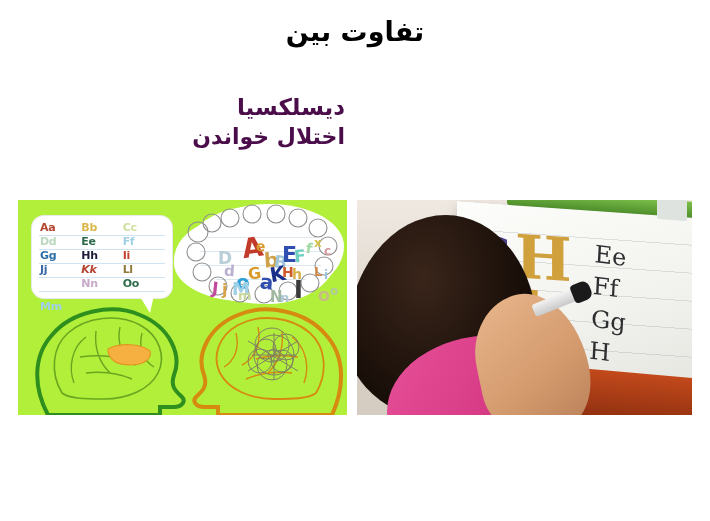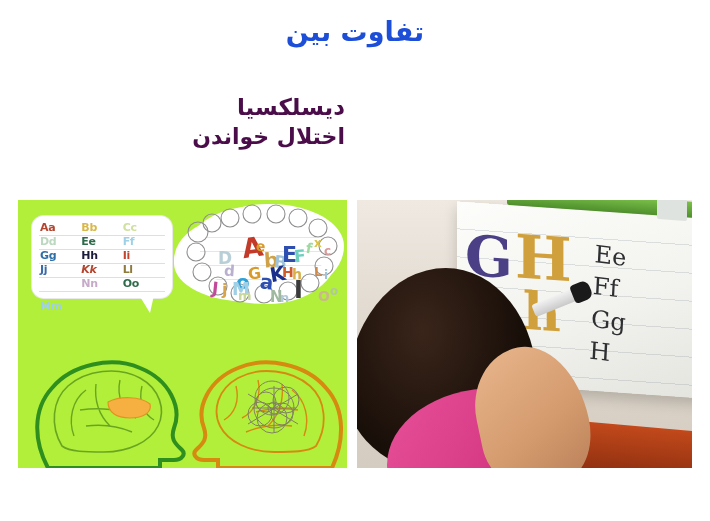--- a/index.html
+++ b/index.html
@@ -23,21 +23,21 @@
 
   
   .slide-title {
     position: absolute;
     top: 16px;
     left: 0;
     width: 710px;
     text-align: center;
     font-size: 27px;
     font-weight: bold;
-    color: #1d4ed8;
+    color: #000000;
     direction: rtl;
     letter-spacing: 0px;
   }
 
   
   .heading {
     position: absolute;
     top: 92px;
     width: 300px;
     text-align: right;
@@ -48,21 +48,21 @@
   }
   .heading-left  { left: 45px; }
   .heading-right { left: 370px; }
   .heading .line1 { font-size: 23px; display: block; }
   .heading .line2 { font-size: 22px; display: block; }
 
   
   .panel {
     position: absolute;
     top: 200px;
-    height: 268px;
+    height: 215px;
     overflow: hidden;
   }
   .panel-left  { left: 18px;  width: 329px; background: #b2ef3a; }
   .panel-right { left: 357px; width: 335px; background: #120a06; }
 
   
   .bubble {
     position: absolute;
     background: #ffffff;
     border-radius: 12px;

